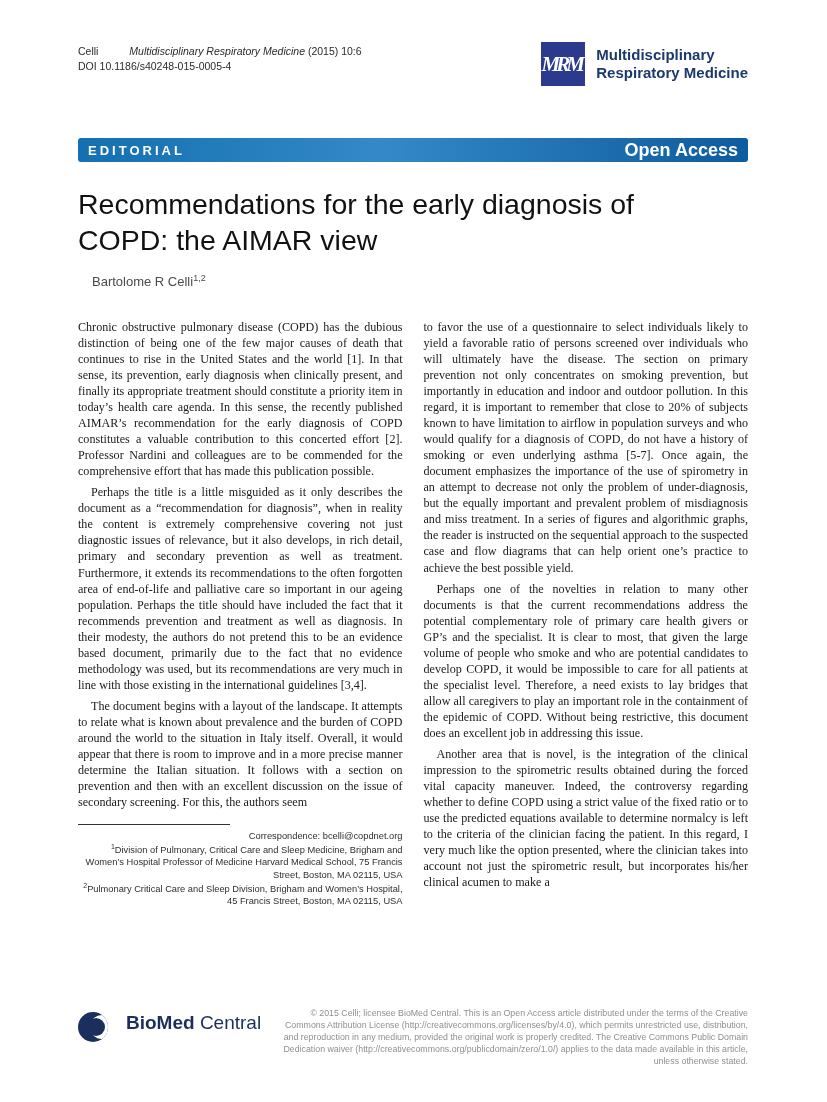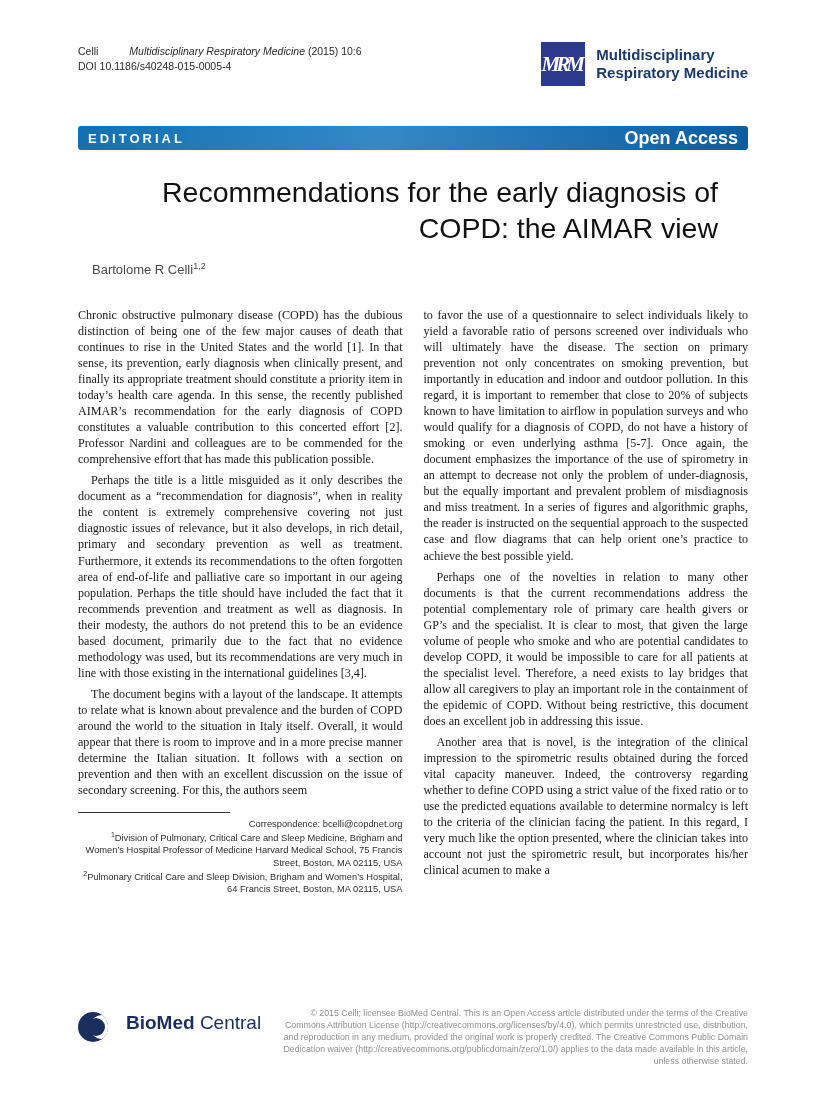--- a/index.html
+++ b/index.html
@@ -51,21 +51,21 @@
   .journal-name {
     font-family: "Liberation Sans", sans-serif;
     font-weight: bold;
     font-size: 15px;
     line-height: 1.2;
     color: #1b3a6b;
   }
 
   
   .banner {
-    margin-top: 24px;
+    margin-top: 36px;
     height: 24px;
     border-radius: 3px;
     background: linear-gradient(90deg, #1470b0 0%, #3489c6 45%, #0d5c9e 100%);
     display: flex;
     justify-content: space-between;
     align-items: center;
     padding: 0 10px;
     font-family: "Liberation Sans", sans-serif;
     color: #ffffff;
     font-weight: bold;
@@ -198,34 +198,34 @@
           <div>Respiratory Medicine</div>
         </div>
       </div>
     </div>
 
     <div class="banner">
       <span class="editorial">EDITORIAL</span>
       <span class="open-access">Open Access</span>
     </div>
 
-    <h1 class="title" style="margin:24px 0 0 0;text-align:right;">Recommendations for the early diagnosis of COPD: the AIMAR view</h1>
+    <h1 class="title" style="margin:24px 0 0 0;">Recommendations for the early diagnosis of COPD: the AIMAR view</h1>
     <div class="author"><span>Bartolome R Celli</span><sup>1,2</sup></div>
 
     <div class="columns">
       <div class="col">
         <p>Chronic obstructive pulmonary disease (COPD) has the dubious distinction of being one of the few major causes of death that continues to rise in the United States and the world [1]. In that sense, its prevention, early diagnosis when clinically present, and finally its appropriate treatment should constitute a priority item in today’s health care agenda. In this sense, the recently published AIMAR’s recommendation for the early diagnosis of COPD constitutes a valuable contribution to this concerted effort [2]. Professor Nardini and colleagues are to be commended for the comprehensive effort that has made this publication possible.</p>
         <p class="indent">Perhaps the title is a little misguided as it only describes the document as a “recommendation for diagnosis”, when in reality the content is extremely comprehensive covering not just diagnostic issues of relevance, but it also develops, in rich detail, primary and secondary prevention as well as treatment. Furthermore, it extends its recommendations to the often forgotten area of end-of-life and palliative care so important in our ageing population. Perhaps the title should have included the fact that it recommends prevention and treatment as well as diagnosis. In their modesty, the authors do not pretend this to be an evidence based document, primarily due to the fact that no evidence methodology was used, but its recommendations are very much in line with those existing in the international guidelines [3,4].</p>
         <p class="indent">The document begins with a layout of the landscape. It attempts to relate what is known about prevalence and the burden of COPD around the world to the situation in Italy itself. Overall, it would appear that there is room to improve and in a more precise manner determine the Italian situation. It follows with a section on prevention and then with an excellent discussion on the issue of secondary screening. For this, the authors seem</p>
 
         <div class="footnotes">
           <div class="footnote-rule"></div>
           <div><span>Correspondence: </span><a href="#" class="email">bcelli@copdnet.org</a></div>
           <div><sup>1</sup><span>Division of Pulmonary, Critical Care and Sleep Medicine, Brigham and Women’s Hospital Professor of Medicine Harvard Medical School, 75 Francis Street, Boston, MA 02115, USA</span></div>
-          <div><sup>2</sup><span>Pulmonary Critical Care and Sleep Division, Brigham and Women’s Hospital, 64 Francis Street, Boston, MA 02115, USA</span></div>
+          <div><sup>2</sup><span>Pulmonary Critical Care and Sleep Division, Brigham and Women’s Hospital, 45 Francis Street, Boston, MA 02115, USA</span></div>
         </div>
       </div>
 
       <div class="col">
         <p>to favor the use of a questionnaire to select individuals likely to yield a favorable ratio of persons screened over individuals who will ultimately have the disease. The section on primary prevention not only concentrates on smoking prevention, but importantly in education and indoor and outdoor pollution. In this regard, it is important to remember that close to 20% of subjects known to have limitation to airflow in population surveys and who would qualify for a diagnosis of COPD, do not have a history of smoking or even underlying asthma [5-7]. Once again, the document emphasizes the importance of the use of spirometry in an attempt to decrease not only the problem of under-diagnosis, but the equally important and prevalent problem of misdiagnosis and miss treatment. In a series of figures and algorithmic graphs, the reader is instructed on the sequential approach to the suspected case and flow diagrams that can help orient one’s practice to achieve the best possible yield.</p>
         <p class="indent">Perhaps one of the novelties in relation to many other documents is that the current recommendations address the potential complementary role of primary care health givers or GP’s and the specialist. It is clear to most, that given the large volume of people who smoke and who are potential candidates to develop COPD, it would be impossible to care for all patients at the specialist level. Therefore, a need exists to lay bridges that allow all caregivers to play an important role in the containment of the epidemic of COPD. Without being restrictive, this document does an excellent job in addressing this issue.</p>
         <p class="indent">Another area that is novel, is the integration of the clinical impression to the spirometric results obtained during the forced vital capacity maneuver. Indeed, the controversy regarding whether to define COPD using a strict value of the fixed ratio or to use the predicted equations available to determine normalcy is left to the criteria of the clinician facing the patient. In this regard, I very much like the option presented, where the clinician takes into account not just the spirometric result, but incorporates his/her clinical acumen to make a</p>
       </div>
     </div>
   </div>

